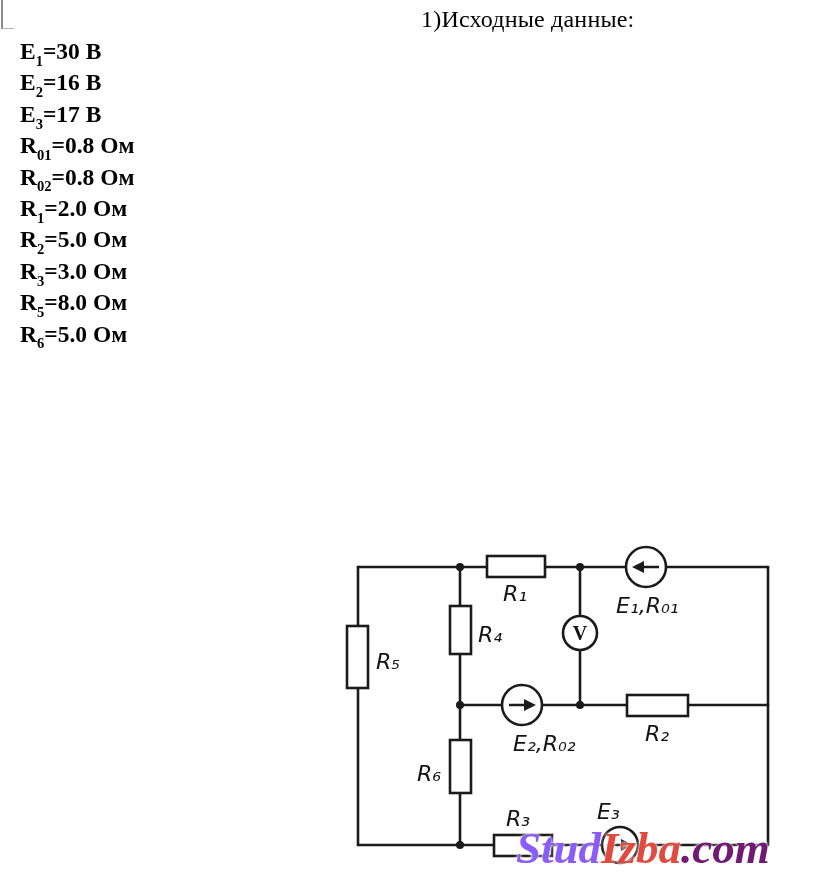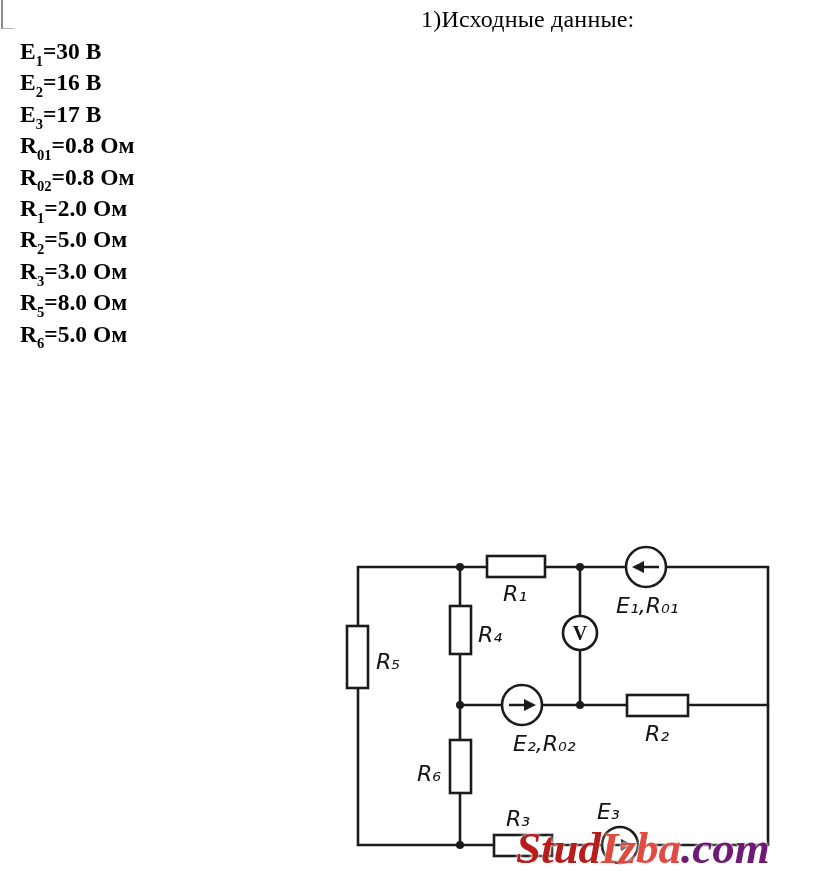--- a/index.html
+++ b/index.html
@@ -48,21 +48,21 @@
     position: absolute;
     left: 516px; top: 822px;
     font-family: "Liberation Serif", serif;
     font-style: italic;
     font-weight: bold;
     font-size: 45px;
     white-space: nowrap;
     text-shadow: 0 0 2px #ffffff, 0 0 4px #ffffff;
     z-index: 5;
   }
-  .wm-stud { color: #b91c1c; }
+  .wm-stud { color: #8b5cf6; }
   .wm-izba { color: #e04a3f; text-align: center; }
   .wm-com  { color: #701a75; font-weight: bold; }
 </style>
 </head>
 <body>
 
 <div class="page">
 
   <div class="corner-mark"></div>
 

